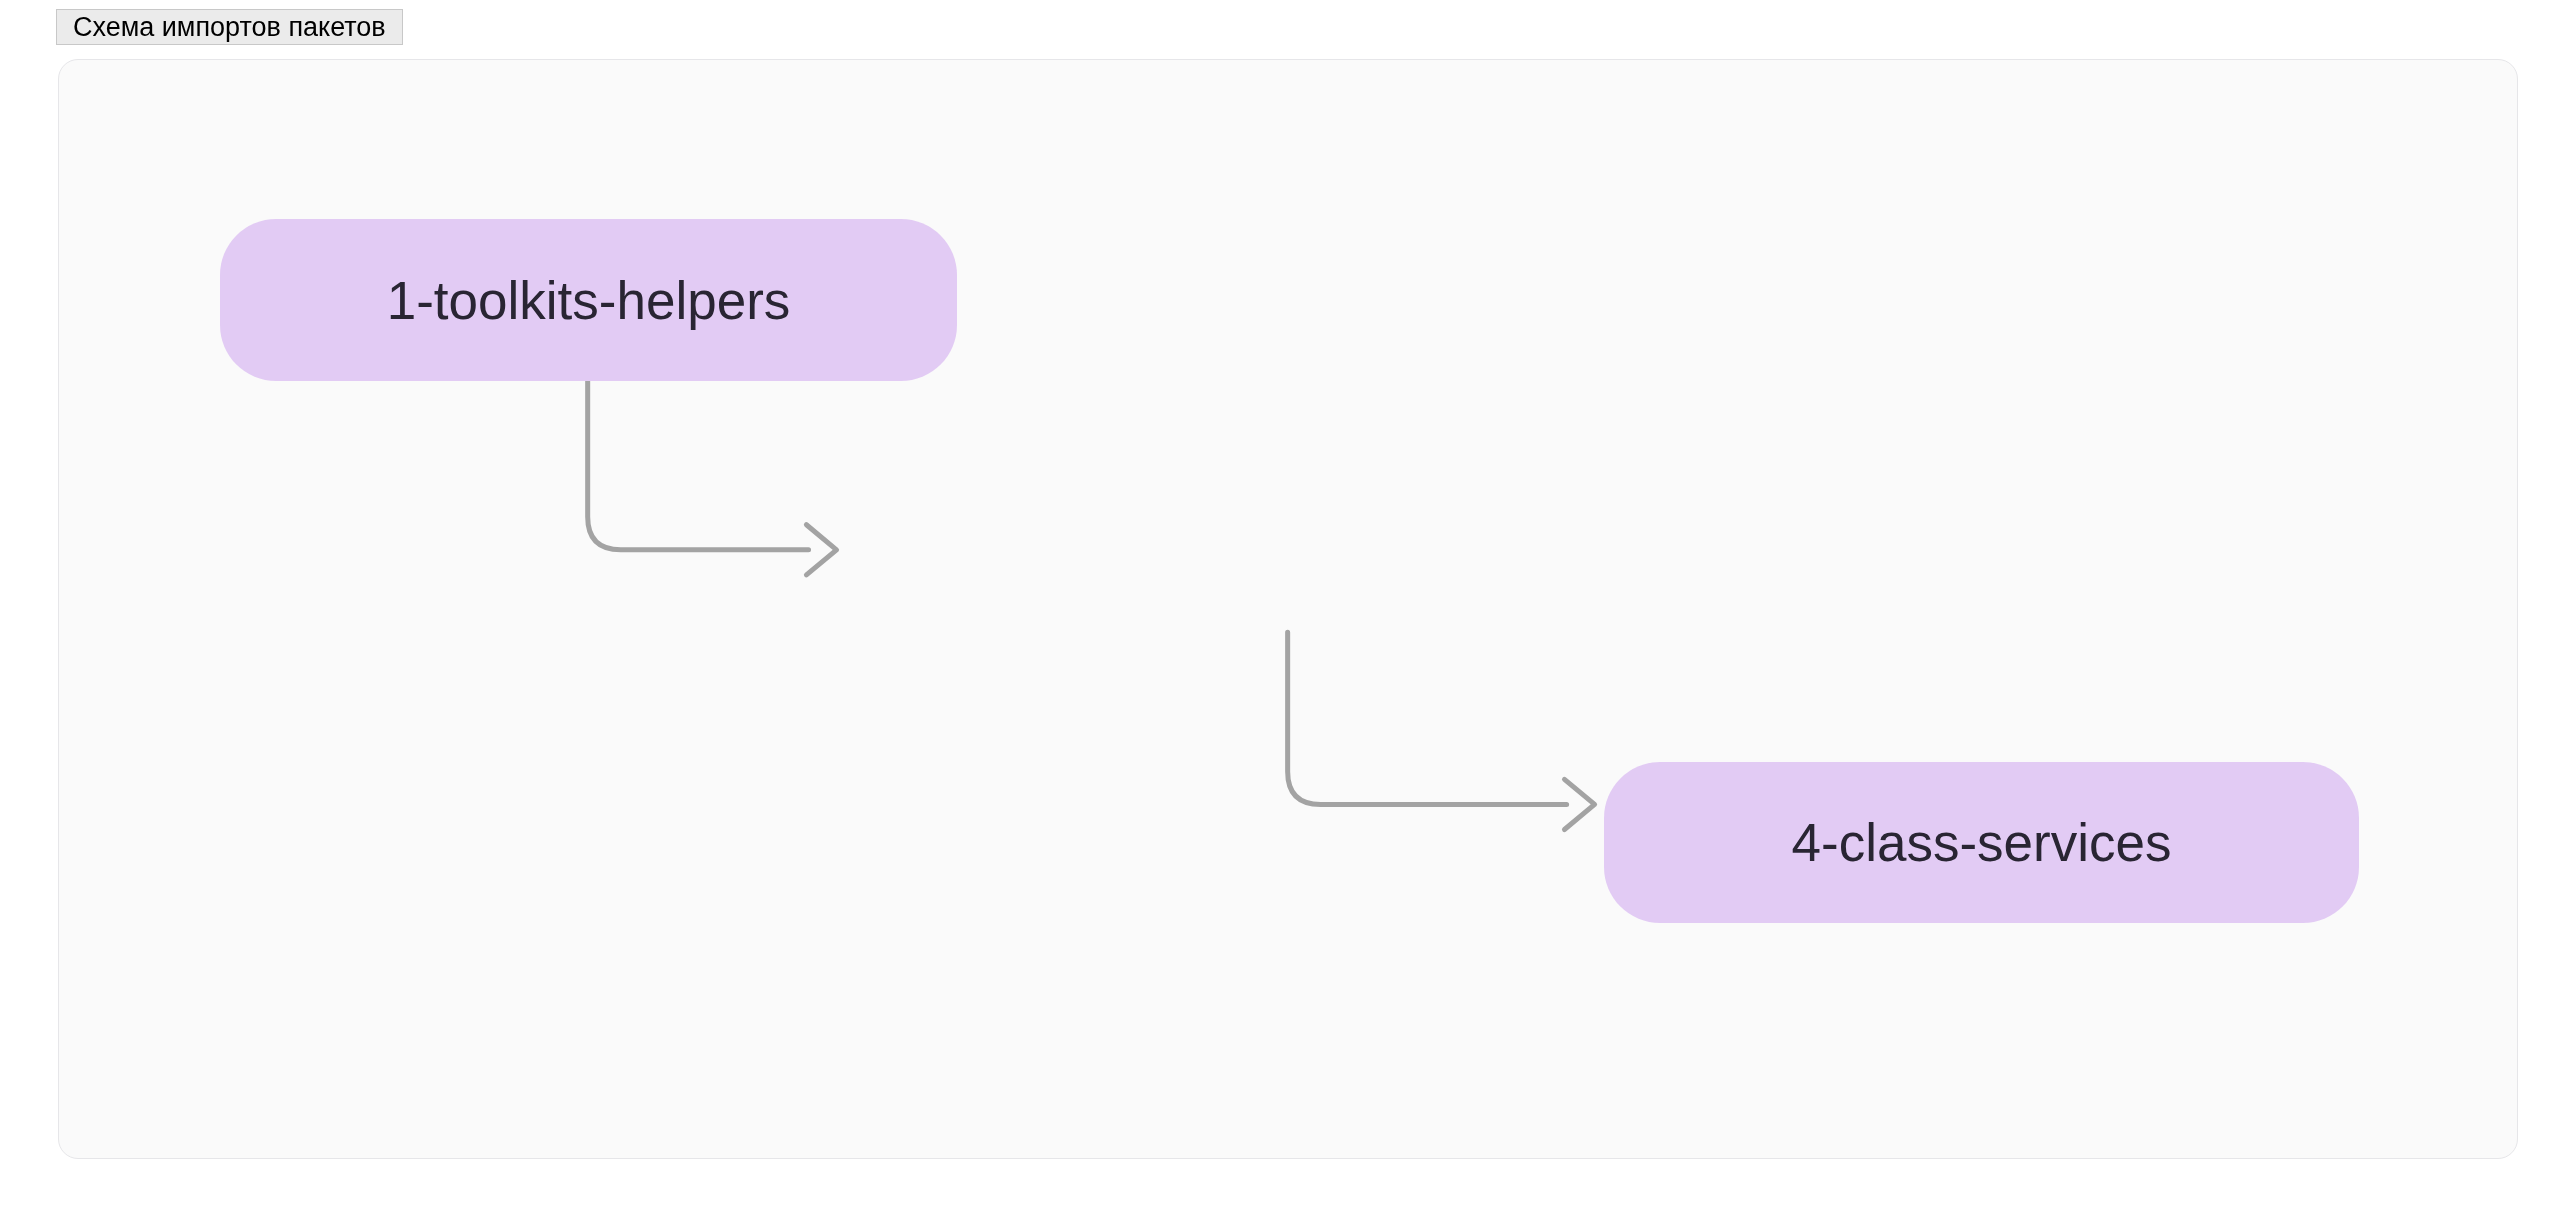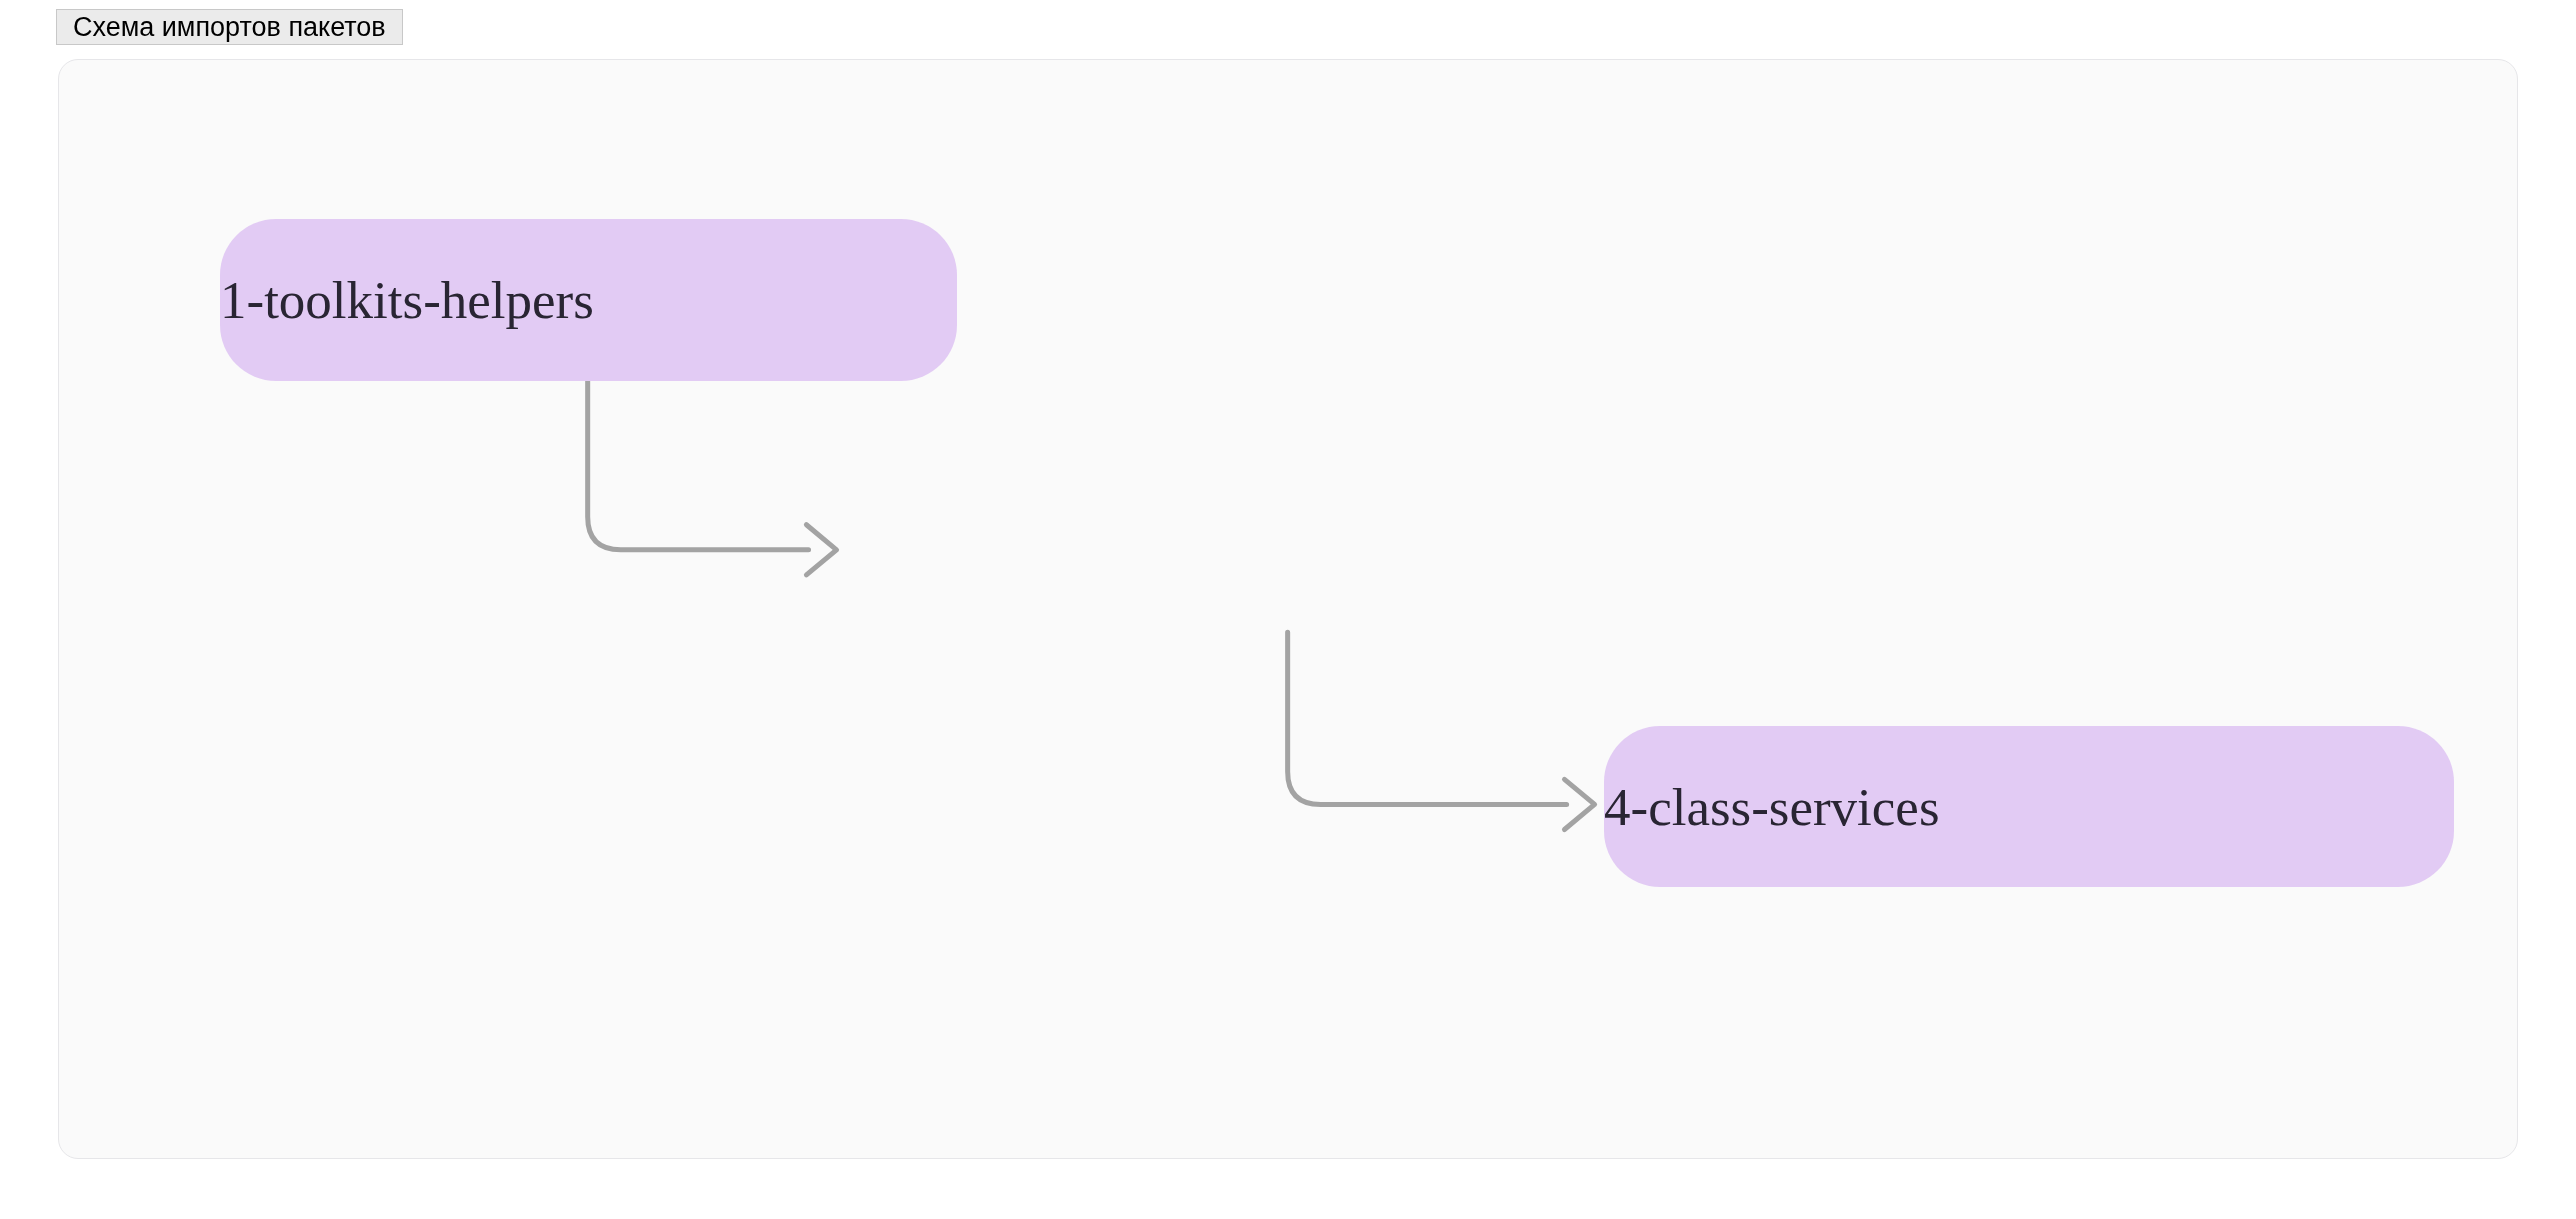--- a/index.html
+++ b/index.html
@@ -67,33 +67,33 @@
     fill: none;
     stroke: var(--edge-stroke);
     stroke-width: 7px;
     stroke-linecap: round;
     stroke-linejoin: round;
   }
   .node {
     position: absolute;
     display: flex;
     align-items: center;
+    justify-content: center;
     background: var(--node-fill);
     border-radius: 56px;
-    font-family: Liberation Serif, serif;
   }
   .node-label {
     font-size: 53px;
     color: var(--node-text);
     white-space: nowrap;
     letter-spacing: 0px;
   }
   .node-1 { left: 161px; top: 159px; width: 737px; height: 162px; }
   .node-3 { left: 787px; top: 412px; width: 891px; height: 162px; }
-  .node-4 { left: 1545px; top: 666px; width: 850px; height: 161px; }
+  .node-4 { left: 1545px; top: 702px; width: 755px; height: 161px; }
 </style>
 </head>
 <body>
 
 <div class="page">
 
   <button class="diagram-badge">Схема импортов пакетов</button>
 
   <div class="canvas">
 

